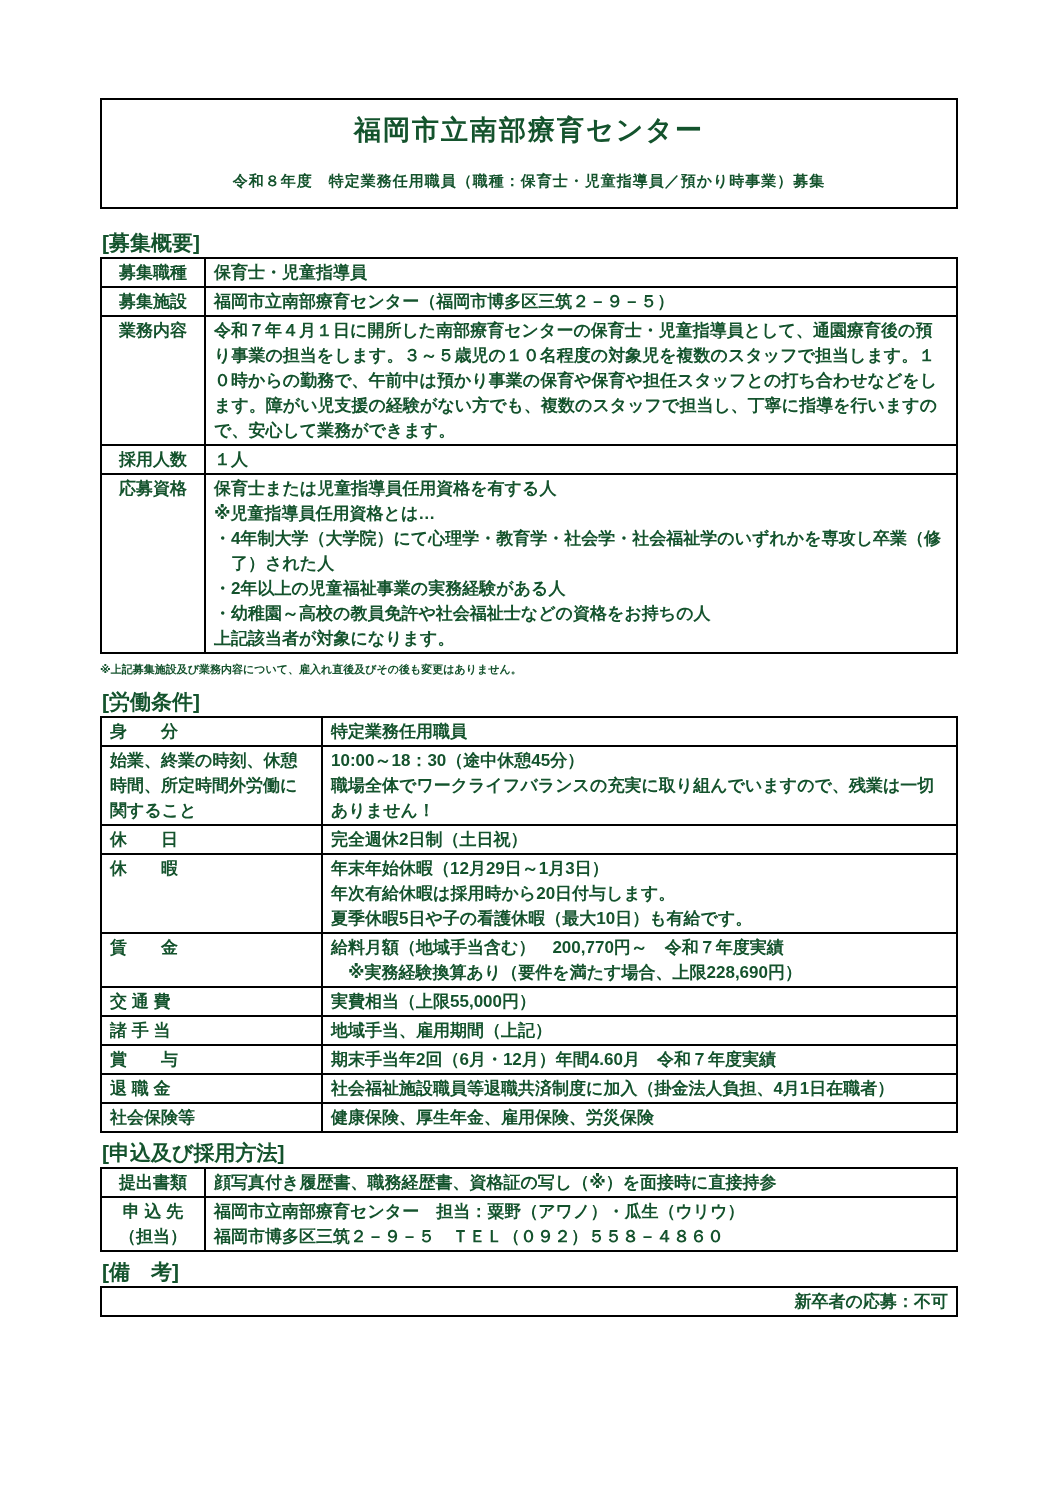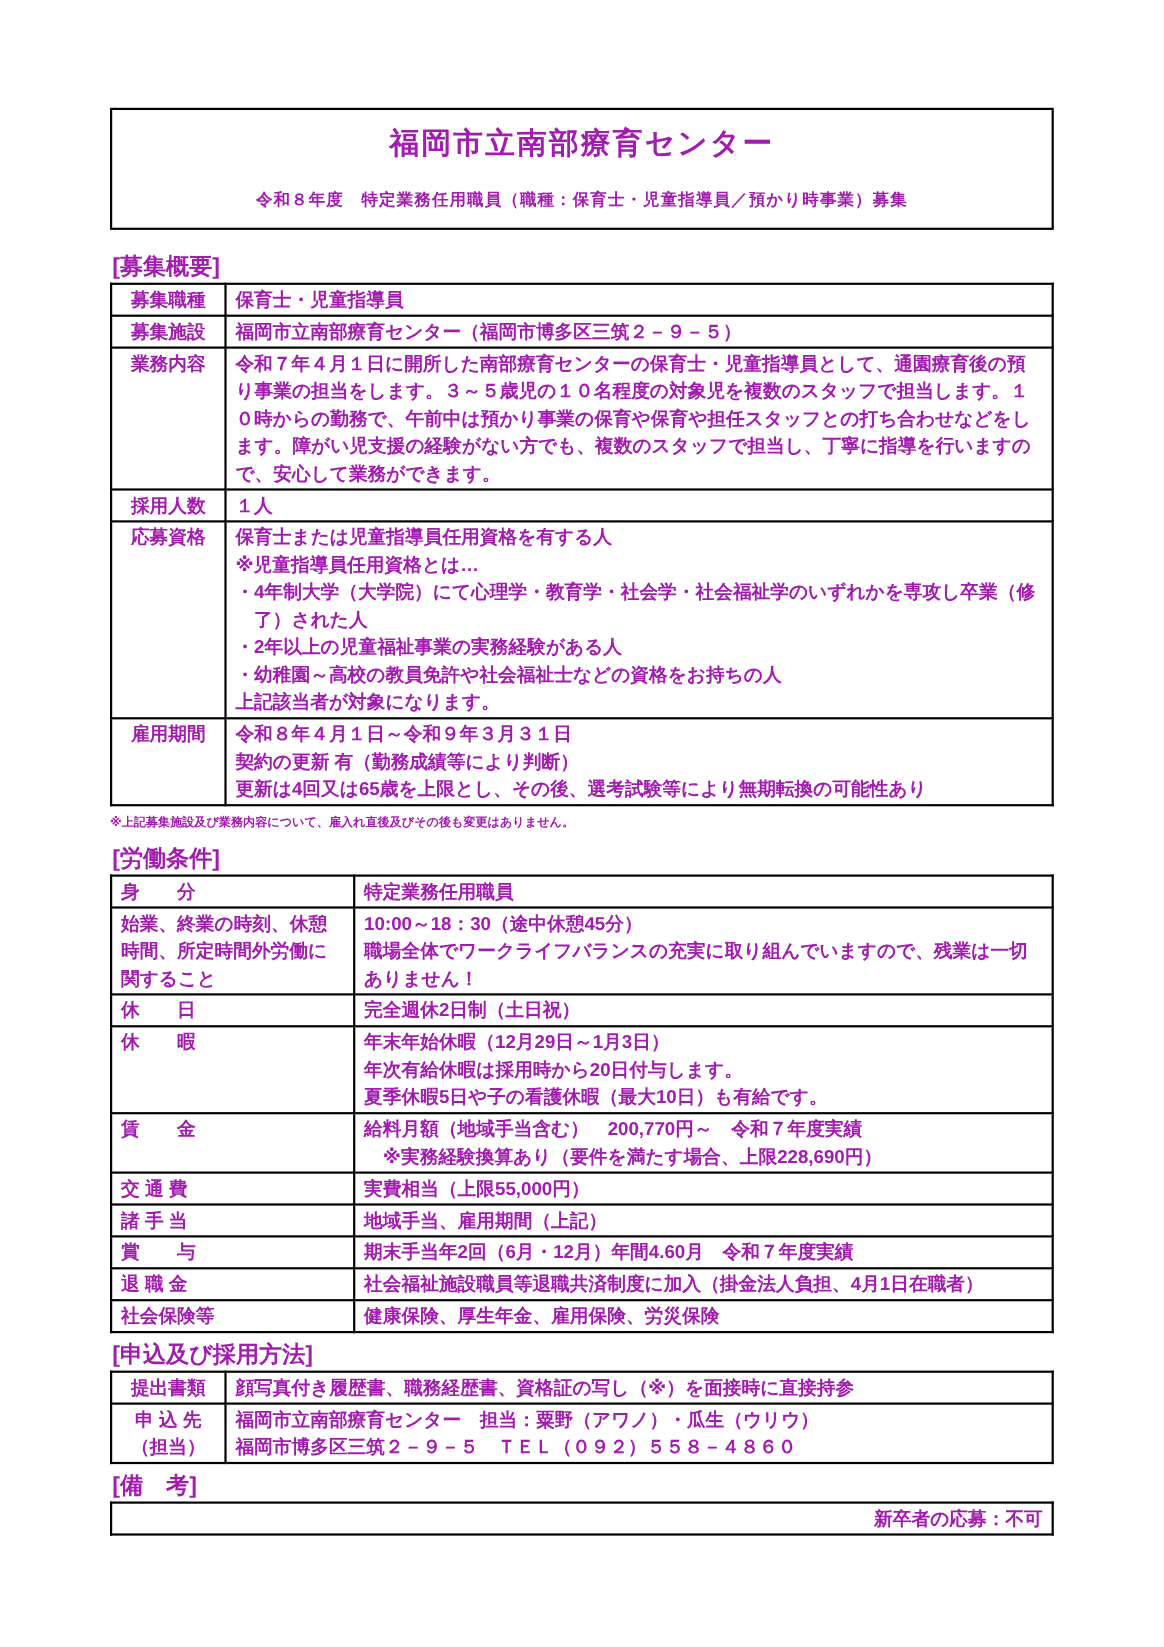--- a/index.html
+++ b/index.html
@@ -2,21 +2,21 @@
 <html><head>
 <meta charset="utf-8">
 <style>
   * { box-sizing: border-box; margin: 0; padding: 0; }
   html, body { background: #e8e8e8; }
   .sheet {
     width: 1058px; height: 1497px;
     background: #ffffff;
     position: relative;
     font-family: "Liberation Sans", "DejaVu Sans", sans-serif;
-    color: #a21caf;
+    color: #14532d;
     overflow: hidden;
   }
   .content {
     position: absolute; left: 100px; top: 98px; width: 858px;
     font-weight: bold;
   }
   .titlebox {
     border: 2px solid #000;
     padding: 12px 10px 16px 10px;
     margin-bottom: 22px;
@@ -85,28 +85,20 @@
         <td class="lbl">応募資格</td>
         <td class="val">
           <div>保育士または児童指導員任用資格を有する人</div>
           <div>※児童指導員任用資格とは…</div>
           <div class="hang">・4年制大学（大学院）にて心理学・教育学・社会学・社会福祉学のいずれかを専攻し卒業（修了）された人</div>
           <div class="hang">・2年以上の児童福祉事業の実務経験がある人</div>
           <div class="hang">・幼稚園～高校の教員免許や社会福祉士などの資格をお持ちの人</div>
           <div>上記該当者が対象になります。</div>
         </td>
       </tr>
-      <tr>
-        <td class="lbl">雇用期間</td>
-        <td class="val">
-          <div>令和８年４月１日～令和９年３月３１日</div>
-          <div>契約の更新 有（勤務成績等により判断）</div>
-          <div>更新は4回又は65歳を上限とし、その後、選考試験等により無期転換の可能性あり</div>
-        </td>
-      </tr>
     </tbody>
       </table>
     <div class="note-line">※上記募集施設及び業務内容について、雇入れ直後及びその後も変更はありません。</div>
 
     <div class="sec-heading">[労働条件]</div>
     <table class="t2">
       <tbody>
           <tr>
         <td class="lbl">身　　分</td>
         <td class="val">

